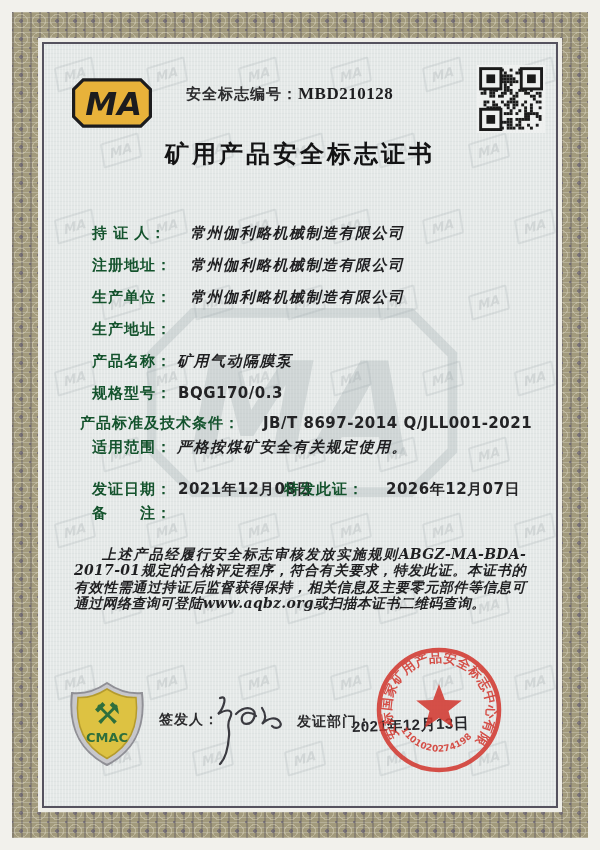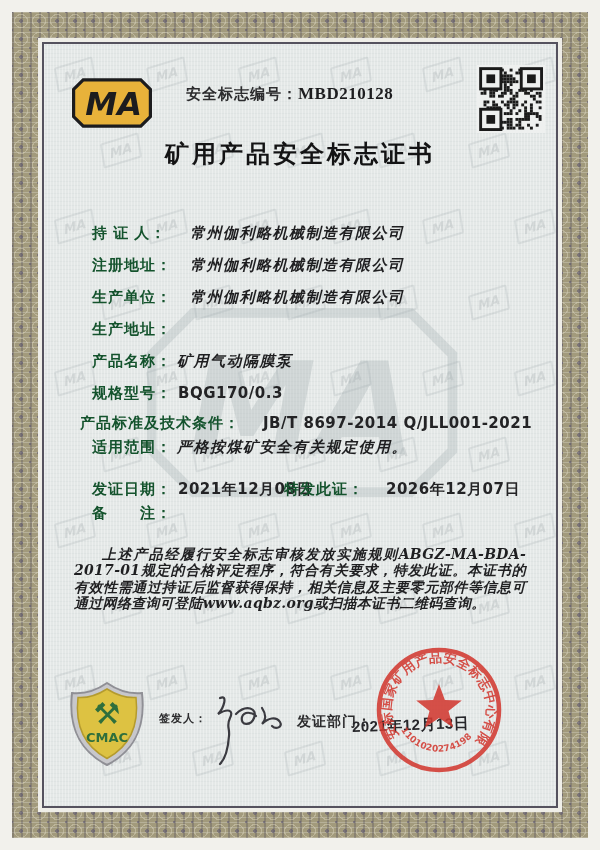--- a/index.html
+++ b/index.html
@@ -43,21 +43,21 @@
   .val-kai.wrap{white-space:normal;width:358px;line-height:15px;letter-spacing:1px;}
   .val-num{position:absolute;font-family:"DejaVu Sans",sans-serif;font-weight:700;font-size:15px;color:#232325;letter-spacing:.5px;white-space:nowrap;}
 
   
   .statement{position:absolute;left:74px;width:452px;top:546px;
     font-family:"DejaVu Serif","Liberation Serif",serif;font-style:italic;font-weight:700;
     font-size:14px;line-height:16.4px;color:#1f1f21;text-align:justify;text-indent:2em;letter-spacing:.3px;}
 
   
   .cmac{position:absolute;left:66px;top:680px;}
-  .signer-label{position:absolute;left:159px;top:711px;font-weight:700;font-size:11px;color:#2c2c2e;letter-spacing:1px;}
+  .signer-label{position:absolute;left:159px;top:711px;font-weight:700;font-size:14px;color:#2c2c2e;letter-spacing:1px;}
   .signature{position:absolute;left:206px;top:684px;}
   .dept-label{position:absolute;left:297px;top:713px;font-weight:700;font-size:14px;color:#2c2c2e;letter-spacing:1px;}
   .dept-date{position:absolute;left:352px;top:716px;font-weight:700;font-size:15px;color:#26262a;
     letter-spacing:.5px;transform:rotate(-2deg);white-space:nowrap;}
   .stamp{position:absolute;left:364px;top:638px;opacity:.88;}
 </style>
 </head>
 <body>
 
 <div class="page">

